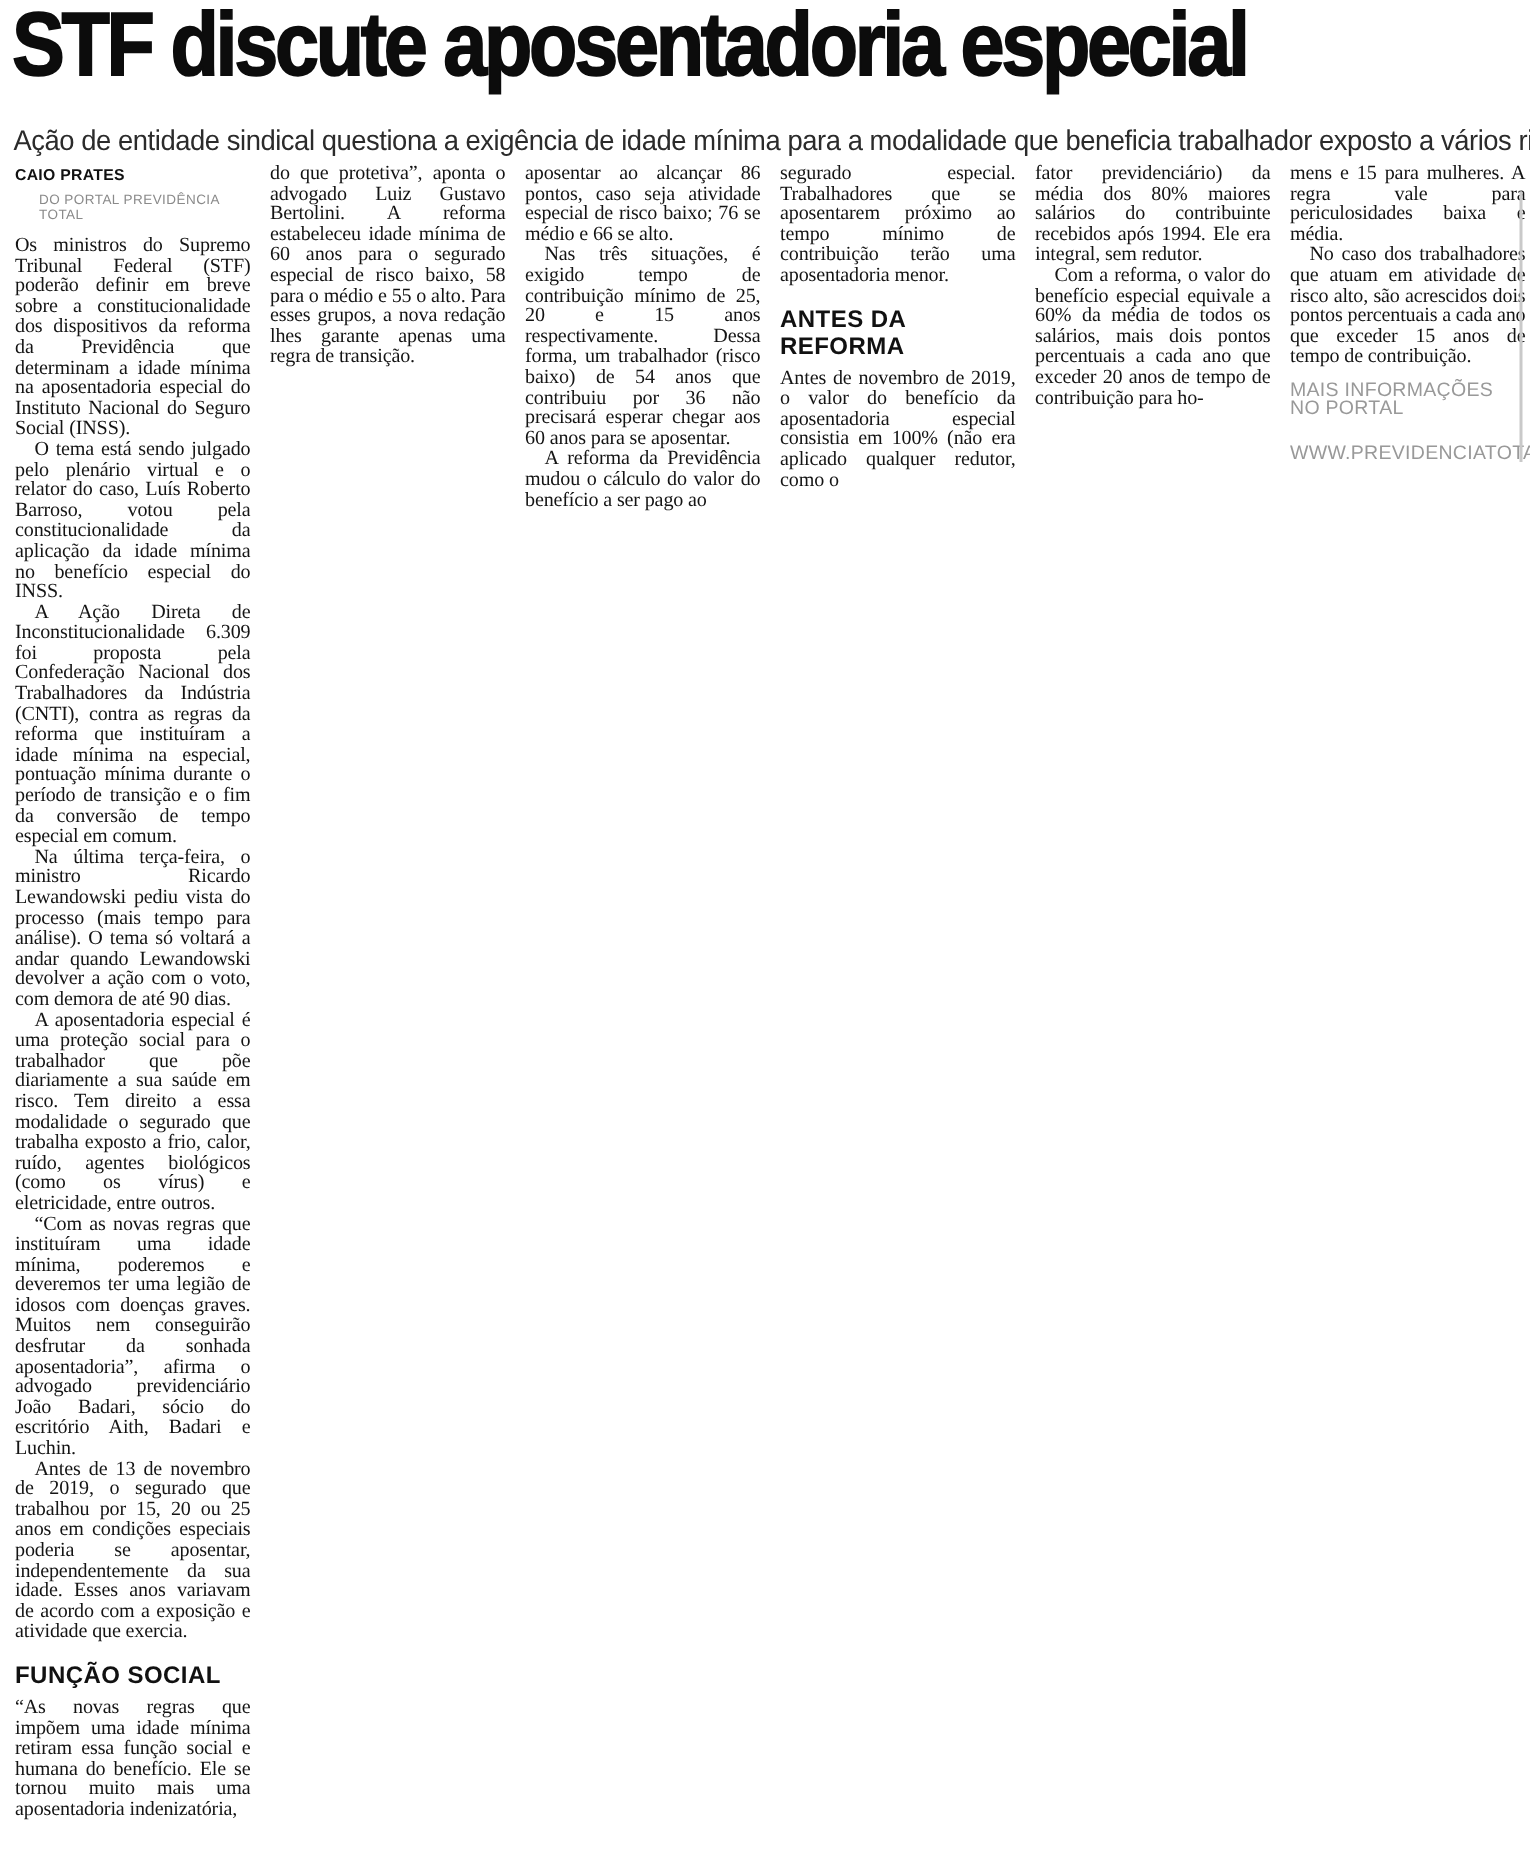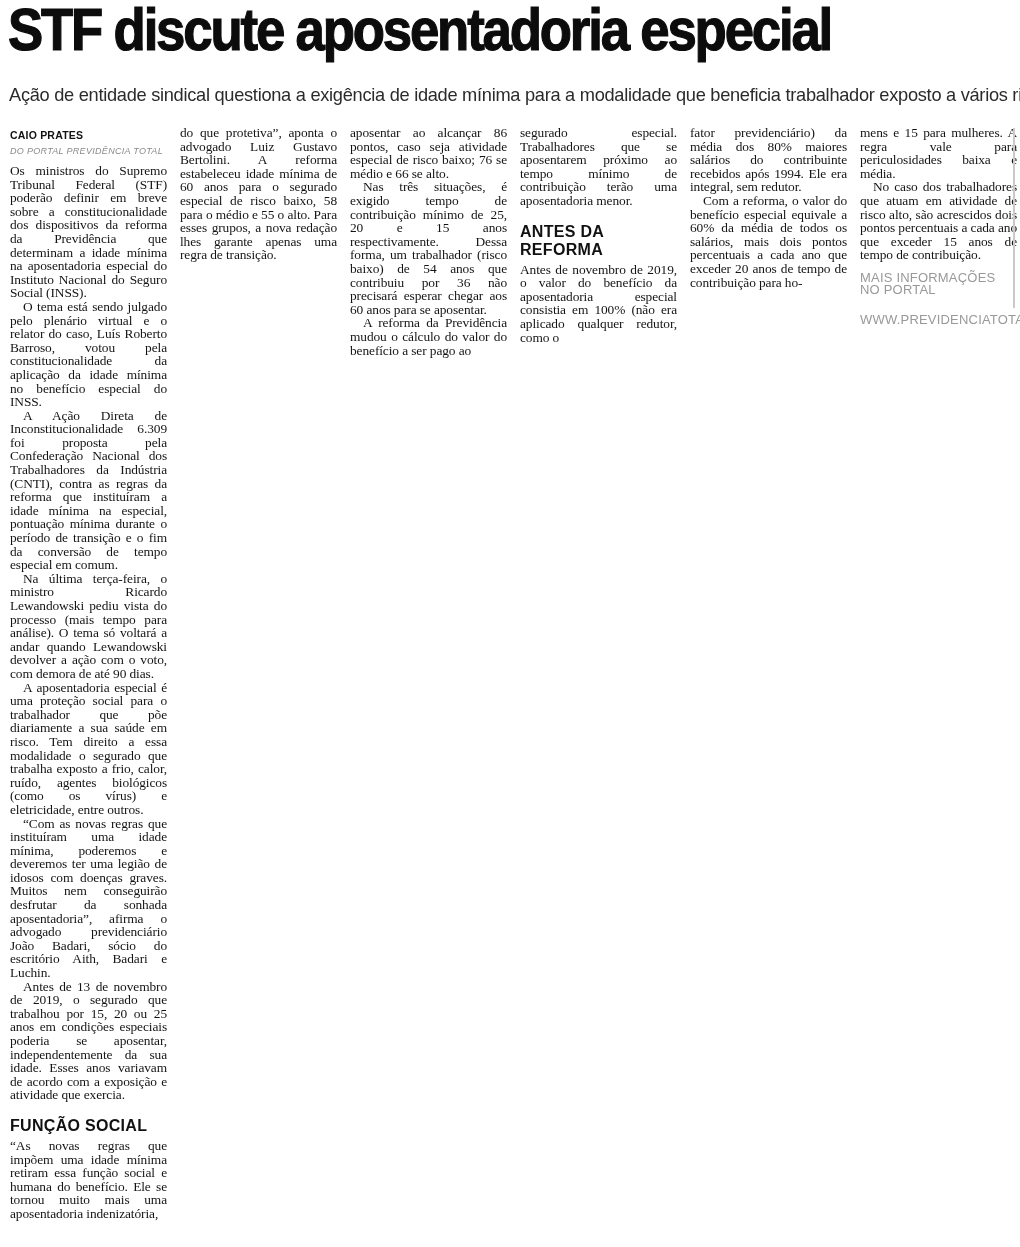--- a/index.html
+++ b/index.html
@@ -39,21 +39,21 @@
     line-height: 22px;
     letter-spacing: -0.3px;
     color: #2b2b2b;
     white-space: nowrap;
     transform: scaleX(0.96);
     transform-origin: 0 0;
   }
   .columns {
     position: absolute;
     left: 10px;
-    top: 126px;
+    top: 108px;
     display: flex;
     gap: 13px;
     align-items: flex-start;
     justify-content: center;
   }
   .col { width: 157px; flex: none; }
   .col.first { height: 1121px; overflow: hidden; }
   p.body {
     margin: 0;
     font-family: "Liberation Serif", serif;
@@ -68,26 +68,25 @@
   p.body.indent { text-indent: 13px; }
   .author {
     margin: 3px 0 5px 0;
     font-family: "Liberation Sans", sans-serif;
     font-weight: bold;
     font-size: 10.5px;
     letter-spacing: 0.2px;
     color: #111111;
   }
   .source {
-    margin: 0 0 8px 0;
+    margin: 0 0 8px 16px;
     font-family: "Liberation Sans", sans-serif;
     font-size: 9px;
     letter-spacing: 0.3px;
     color: #8a8a8a;
-    font-style: italic;
   }
   .subhead {
     margin: 15px 0 4px 0;
     font-family: "Liberation Sans", sans-serif;
     font-weight: bold;
     font-size: 16px;
     letter-spacing: 0.3px;
     color: #111111;
   }
   .footer-note {

